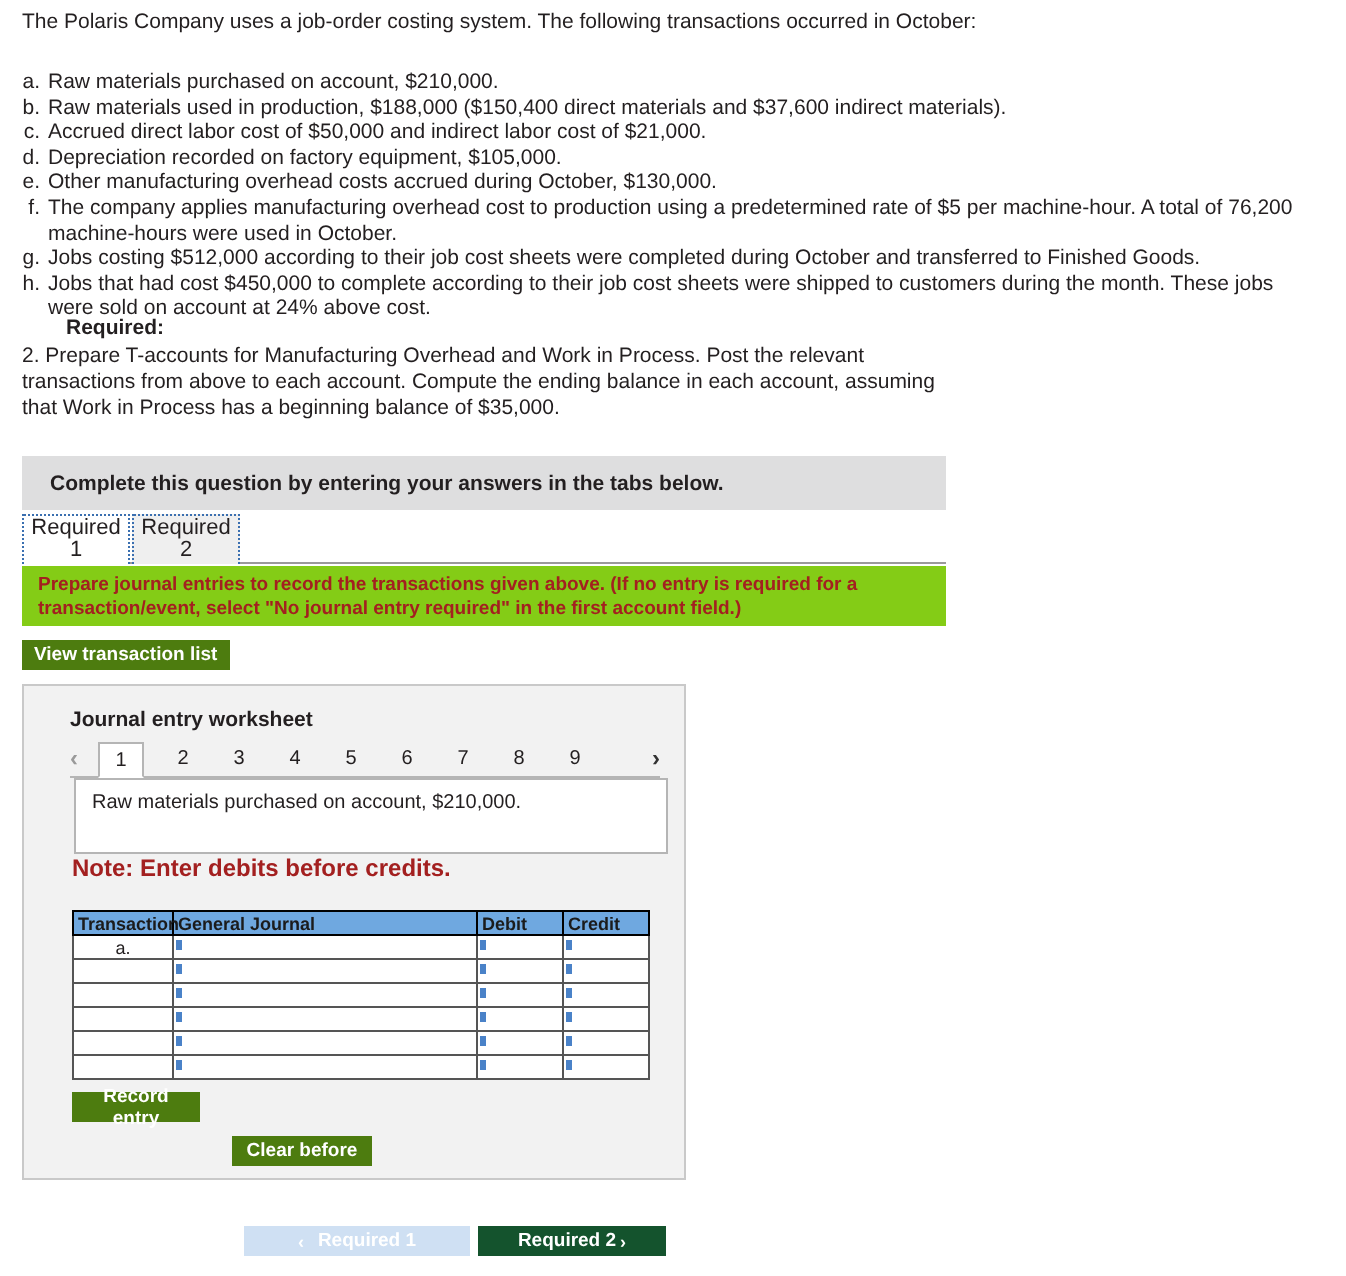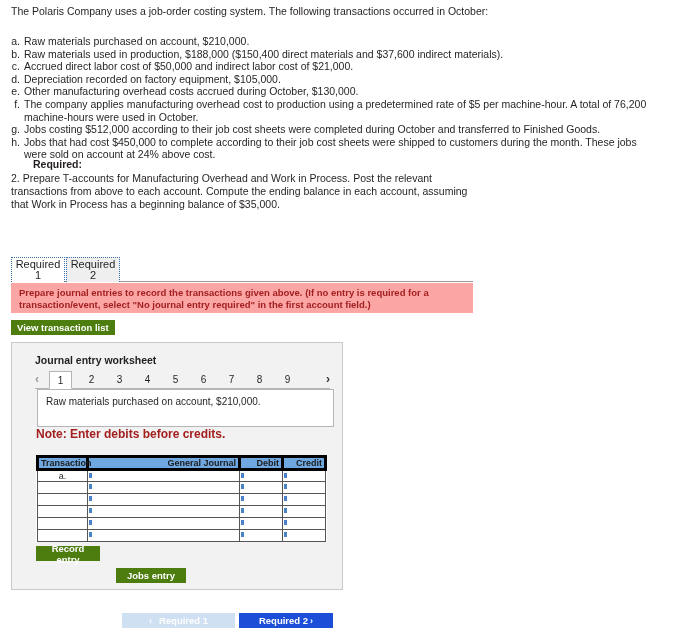--- a/index.html
+++ b/index.html
@@ -57,21 +57,21 @@
     cursor: pointer;
   }
   .tab.active { left: 0px; background: #ffffff; z-index: 3; }
   .tab.inactive { left: 55px; background: #efefef; z-index: 2; }
   .tab-l1 { display: block; }
   .tab-l2 { display: block; }
 
   
   .instruction {
     position: absolute; left: 11px; top: 283px; width: 462px; height: 30px;
-    background: #fca5a5;
+    background: #84cc16;
     font-size: 9.5px; line-height: 12px;
     color: #a32020;
     padding: 4px 8px 0 8px;
     font-weight: bold;
   }
 
   
   .btn {
     background: #4d7c0f;
     color: #ffffff;
@@ -130,23 +130,23 @@
   }
 
   
   .jtable {
     position: absolute; left: 24px; top: 112px; width: 288px;
     border-collapse: collapse; table-layout: fixed;
     background: #ffffff;
   }
   .jtable th {
     background: #6fa8e0;
-    border: 3px solid #000000;
+    border: 1px solid #000000;
     font-size: 9px; font-weight: bold; color: #1b1b1b;
-    height: 12px; padding: 0 2px; text-align: right;
+    height: 12px; padding: 0 2px; text-align: left;
   }
   .jtable td {
     border: 1px solid #555555;
     height: 12px; padding: 0; background: #ffffff;
     font-size: 9px; text-align: center; color: #231f20;
   }
   .col-tx { width: 50px; }
   .col-gj { width: 152px; }
   .col-db { width: 43px; }
   .col-cr { width: 43px; }
@@ -166,21 +166,21 @@
   
   .nav-prev {
     position: absolute; left: 122px; top: 613px; width: 113px; height: 15px;
     background: #cfe0f3; color: #ffffff;
     font-size: 9.5px; font-weight: bold;
     display: flex; align-items: center; justify-content: center; gap: 7px;
     cursor: pointer;
   }
   .nav-next {
     position: absolute; left: 239px; top: 613px; width: 94px; height: 15px;
-    background: #1d4ed8; color: #ffffff;
+    background: #14532d; color: #ffffff;
     font-size: 9.5px; font-weight: bold;
     display: flex; align-items: center; justify-content: center; gap: 2px;
     cursor: pointer;
   }
   .chev { font-size: 9px; font-weight: bold; }
 </style>
 </head>
 <body>
 
 <div class="page">
@@ -220,20 +220,23 @@
       <span class="tx-letter">h.</span>
       <span class="tx-text">Jobs that had cost $450,000 to complete according to their job cost sheets were shipped to customers during the month. These jobs were sold on account at 24% above cost.</span>
     </div>
   </div>
 
   <div class="required-block">
     <div class="required-title">Required:</div>
     <div class="required-line">2. Prepare T-accounts for Manufacturing Overhead and Work in Process. Post the relevant transactions from above to each account. Compute the ending balance in each account, assuming that Work in Process has a beginning balance of $35,000.</div>
   </div>
 
+  <div class="banner">
+    <span class="banner-text">Complete this question by entering your answers in the tabs below.</span>
+  </div>
 
   <div class="tabs">
     <div class="tab active">
       <span class="tab-l1">Required</span>
       <span class="tab-l2">1</span>
     </div>
     <div class="tab inactive">
       <span class="tab-l1">Required</span>
       <span class="tab-l2">2</span>
     </div>
@@ -314,21 +317,21 @@
         <tr>
           <td></td>
           <td class="cell-input"></td>
           <td class="cell-input"></td>
           <td class="cell-input"></td>
         </tr>
       </tbody>
     </table>
 
     <button class="btn btn-record">Record entry</button>
-    <button class="btn btn-clear">Jobs entry</button>
+    <button class="btn btn-clear">Clear before</button>
   </div>
 
   <div class="nav-prev">
     <span class="chev">‹</span>
     <span>Required 1</span>
   </div>
   <div class="nav-next">
     <span>Required 2</span>
     <span class="chev">›</span>
   </div>

